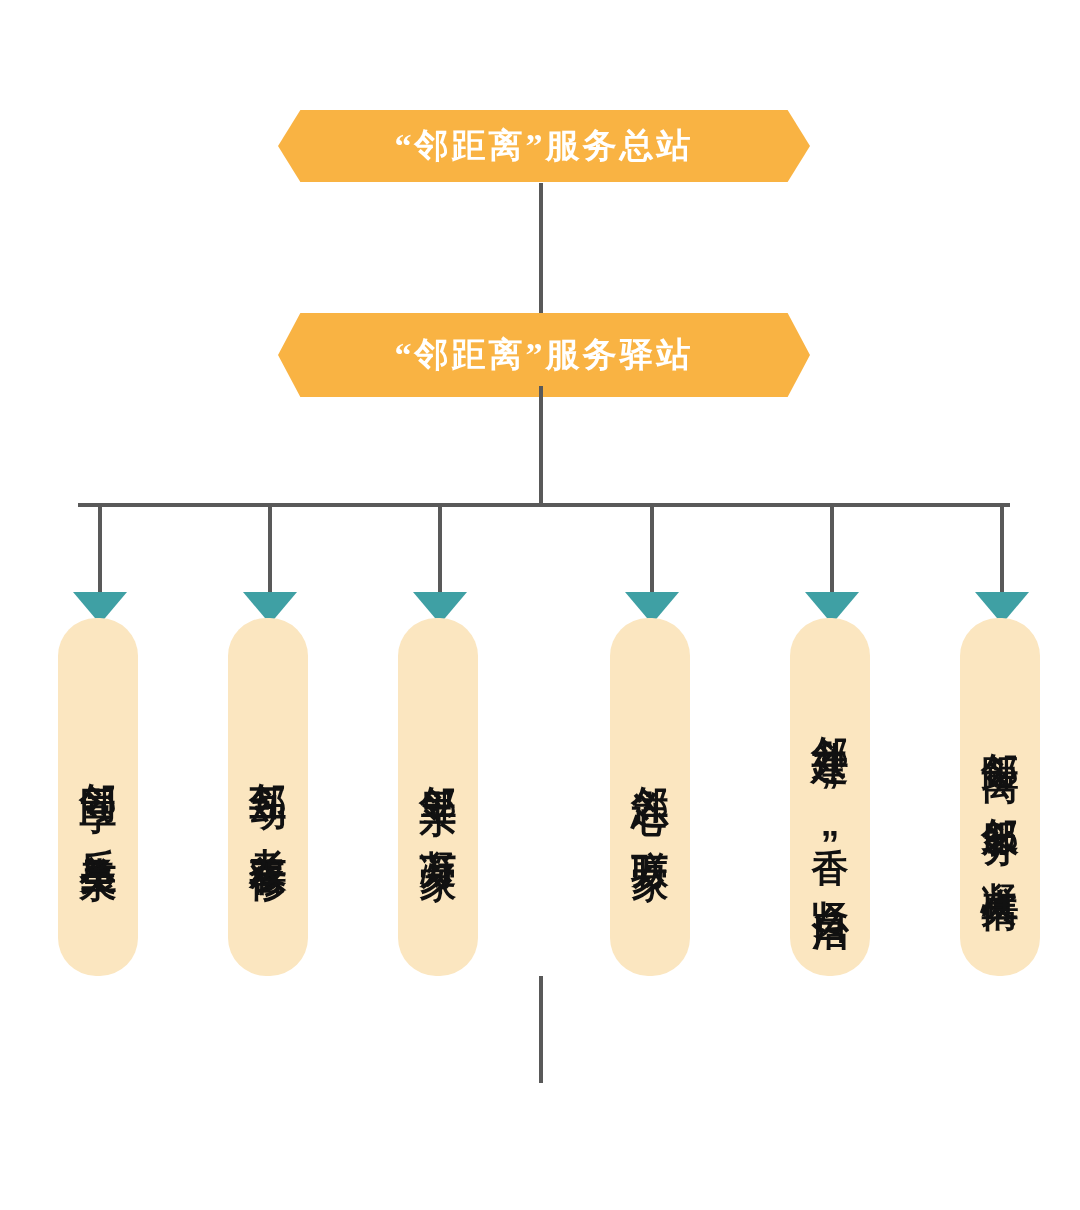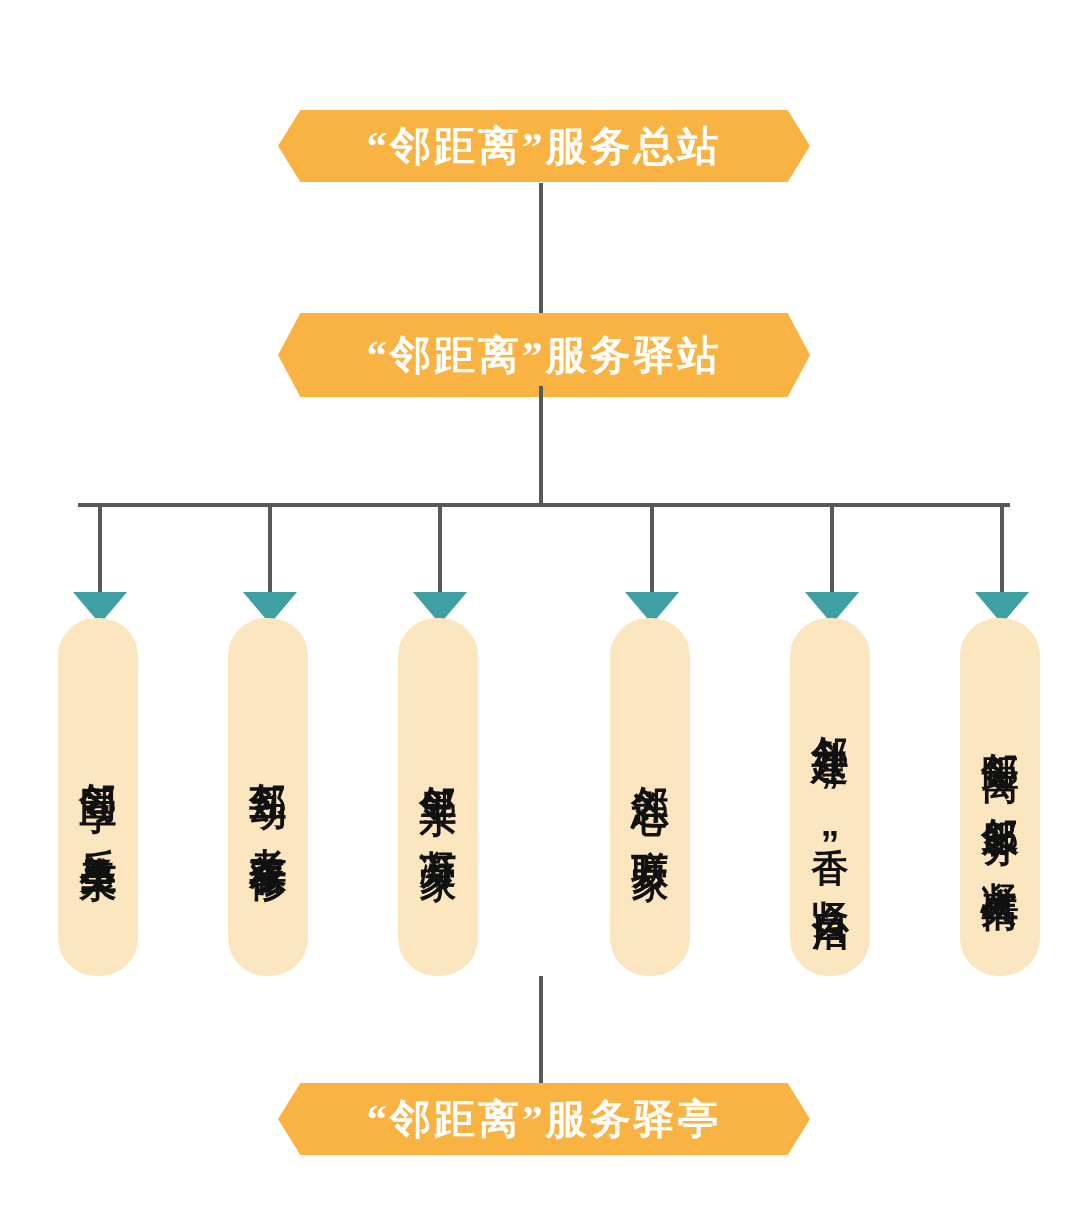--- a/index.html
+++ b/index.html
@@ -27,21 +27,21 @@
     position: absolute;
     display: flex;
     align-items: center;
     justify-content: center;
     background: #F9B343;
     -webkit-clip-path: polygon(4.2% 0%, 95.8% 0%, 100% 50%, 95.8% 100%, 4.2% 100%, 0% 50%);
     clip-path: polygon(4.2% 0%, 95.8% 0%, 100% 50%, 95.8% 100%, 4.2% 100%, 0% 50%);
   }
   .banner-label {
     color: #ffffff;
-    font-size: 41px;
+    font-size: 34px;
     font-weight: bold;
     letter-spacing: 3px;
     line-height: 1;
     white-space: nowrap;
     font-family: "Liberation Serif", "DejaVu Serif", serif;
   }
 
   #banner-top    { left: 278px; top: 110px;  width: 532px; height: 72px; }
   #banner-mid    { left: 278px; top: 313px;  width: 532px; height: 84px; }
   #banner-bottom { left: 278px; top: 1083px; width: 532px; height: 72px; }
@@ -147,17 +147,14 @@
   </div>
   <div class="card" style="left:790px; width:80px;">
     <span class="card-label">邻共建·”香”贤自治</span>
   </div>
   <div class="card" style="left:960px; width:80px;">
     <span class="card-label">邻距离·邻服务·凝真情</span>
   </div>
 
   <div class="conn v-line" id="stem-bottom"></div>
 
-  <div class="banner" id="banner-bottom">
-    <span class="banner-label">“邻距离”服务驿亭</span>
-  </div>
 
 </div>
 
 </body></html>

